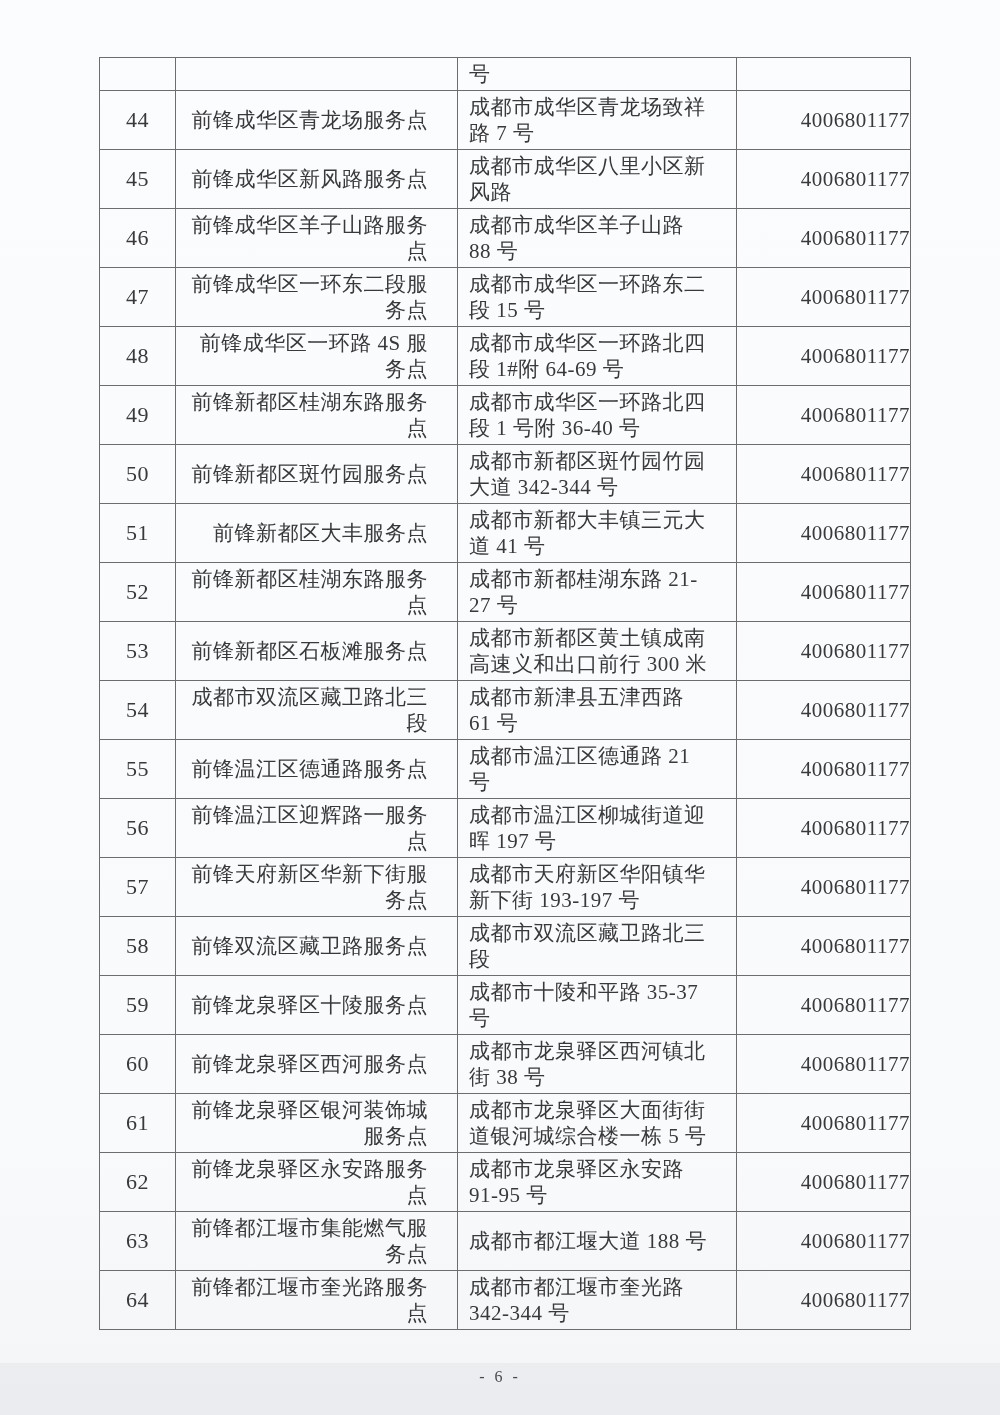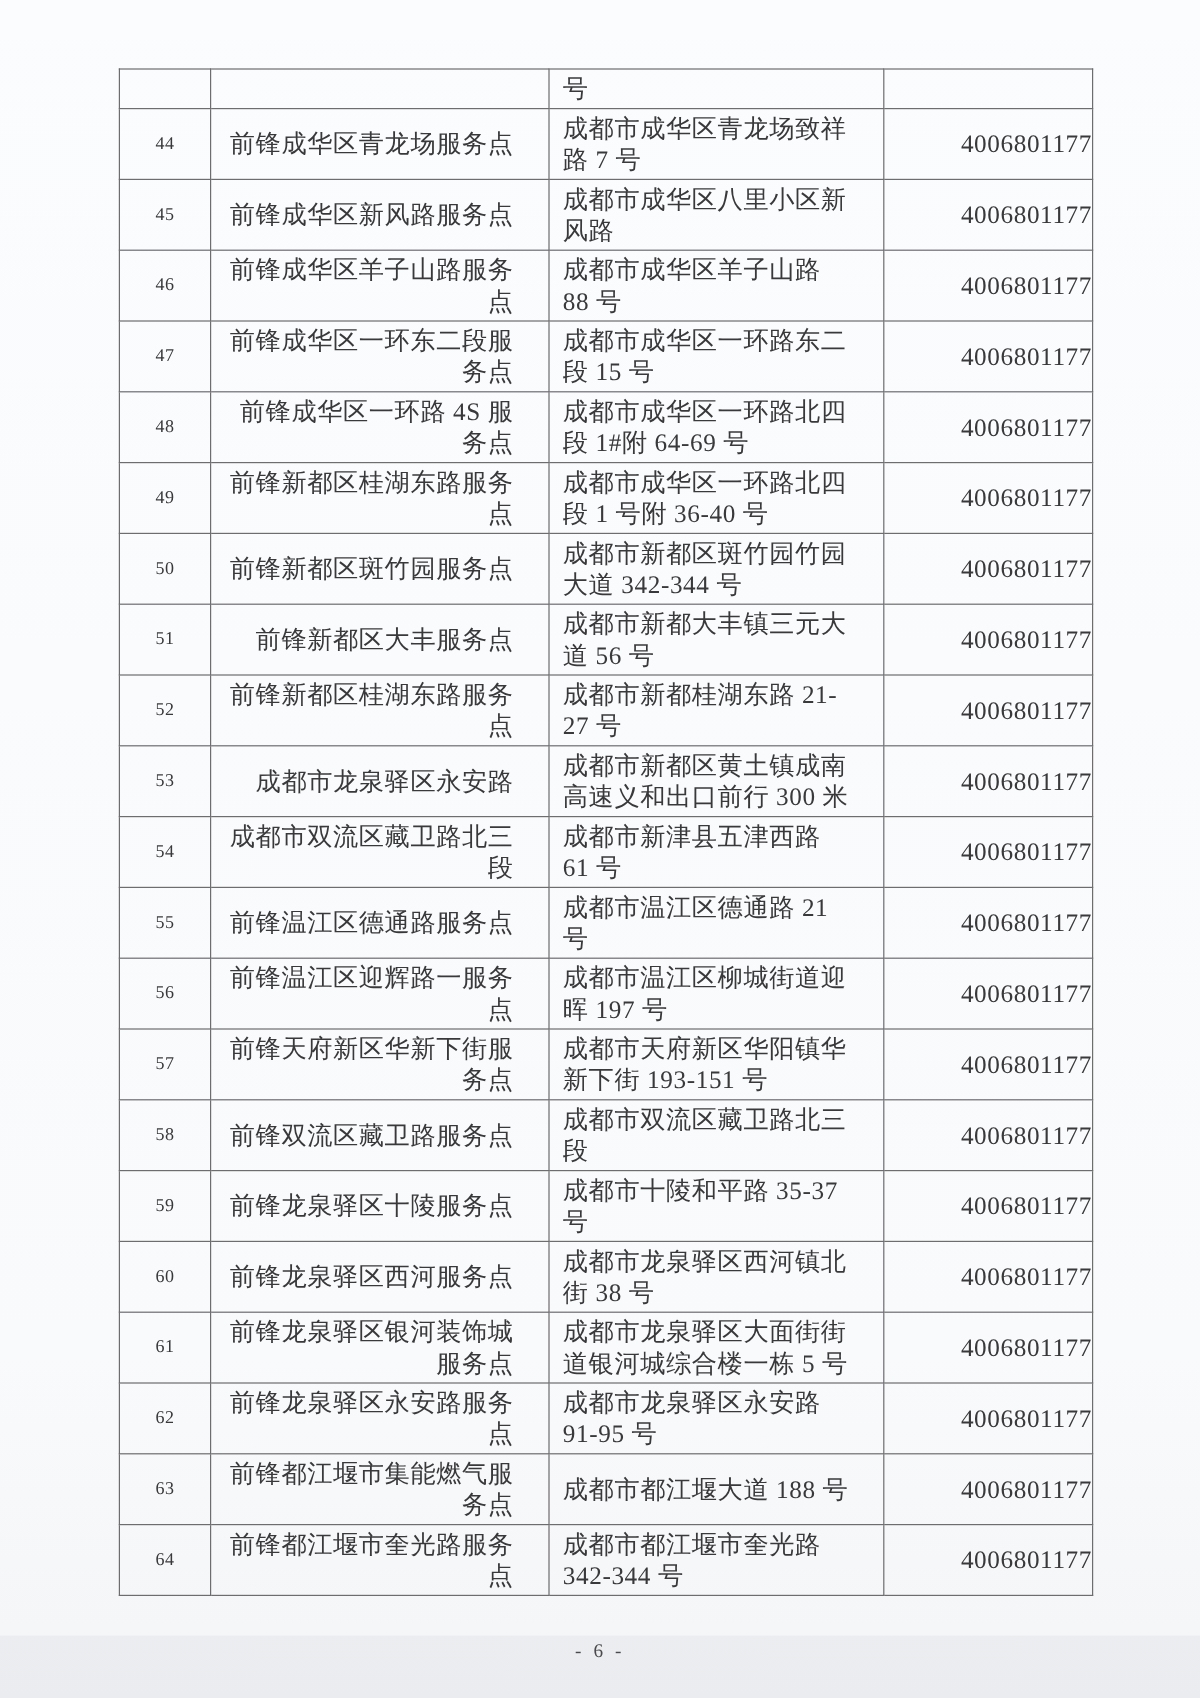--- a/index.html
+++ b/index.html
@@ -41,21 +41,21 @@
     line-height: 26px;
     padding: 3px 0;
     height: 42px;
     letter-spacing: 0.5px;
   }
   .service-table tr.partial td {
     height: 22px;
   }
   td.c-num {
     text-align: center;
-    font-size: 15px;
+    font-size: 22px;
   }
   td.c-name {
     padding-left: 11px;
     padding-right: 29px;
     text-align: right;
   }
   td.c-addr {
     padding-left: 11px;
     padding-right: 25px;
     text-align: left;
@@ -133,32 +133,32 @@
   </tr>
         <tr>
     <td class="c-num">50</td>
     <td class="c-name">前锋新都区斑竹园服务点</td>
     <td class="c-addr">成都市新都区斑竹园竹园大道 342-344 号</td>
     <td class="c-phone">4006801177</td>
   </tr>
         <tr>
     <td class="c-num">51</td>
     <td class="c-name">前锋新都区大丰服务点</td>
-    <td class="c-addr">成都市新都大丰镇三元大道 56 号</td>
+    <td class="c-addr">成都市新都大丰镇三元大道 41 号</td>
     <td class="c-phone">4006801177</td>
   </tr>
         <tr>
     <td class="c-num">52</td>
     <td class="c-name">前锋新都区桂湖东路服务点</td>
     <td class="c-addr">成都市新都桂湖东路 21-27 号</td>
     <td class="c-phone">4006801177</td>
   </tr>
         <tr>
     <td class="c-num">53</td>
-    <td class="c-name">成都市龙泉驿区永安路</td>
+    <td class="c-name">前锋新都区石板滩服务点</td>
     <td class="c-addr">成都市新都区黄土镇成南高速义和出口前行 300 米</td>
     <td class="c-phone">4006801177</td>
   </tr>
         <tr>
     <td class="c-num">54</td>
     <td class="c-name">成都市双流区藏卫路北三段</td>
     <td class="c-addr">成都市新津县五津西路 61 号</td>
     <td class="c-phone">4006801177</td>
   </tr>
         <tr>
@@ -169,21 +169,21 @@
   </tr>
         <tr>
     <td class="c-num">56</td>
     <td class="c-name">前锋温江区迎辉路一服务点</td>
     <td class="c-addr">成都市温江区柳城街道迎晖 197 号</td>
     <td class="c-phone">4006801177</td>
   </tr>
         <tr>
     <td class="c-num">57</td>
     <td class="c-name">前锋天府新区华新下街服务点</td>
-    <td class="c-addr">成都市天府新区华阳镇华新下街 193-151 号</td>
+    <td class="c-addr">成都市天府新区华阳镇华新下街 193-197 号</td>
     <td class="c-phone">4006801177</td>
   </tr>
         <tr>
     <td class="c-num">58</td>
     <td class="c-name">前锋双流区藏卫路服务点</td>
     <td class="c-addr">成都市双流区藏卫路北三段</td>
     <td class="c-phone">4006801177</td>
   </tr>
         <tr>
     <td class="c-num">59</td>

